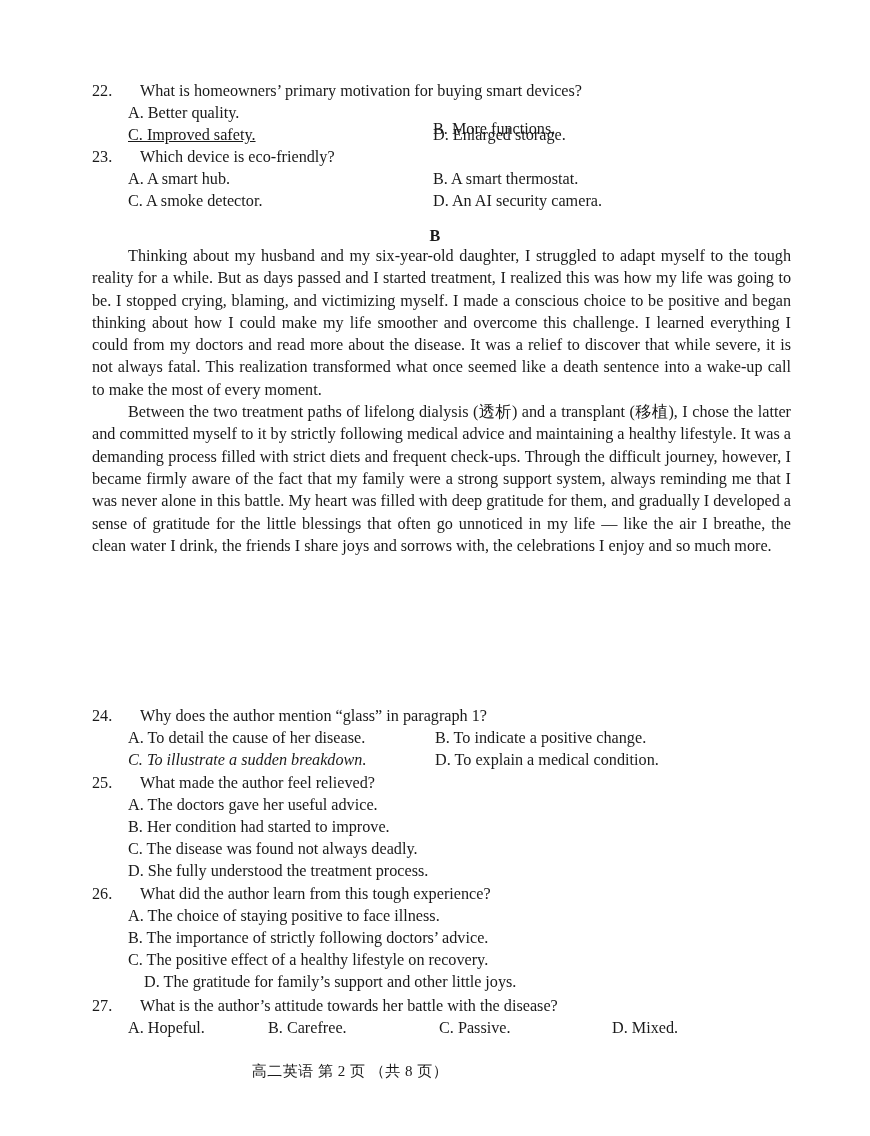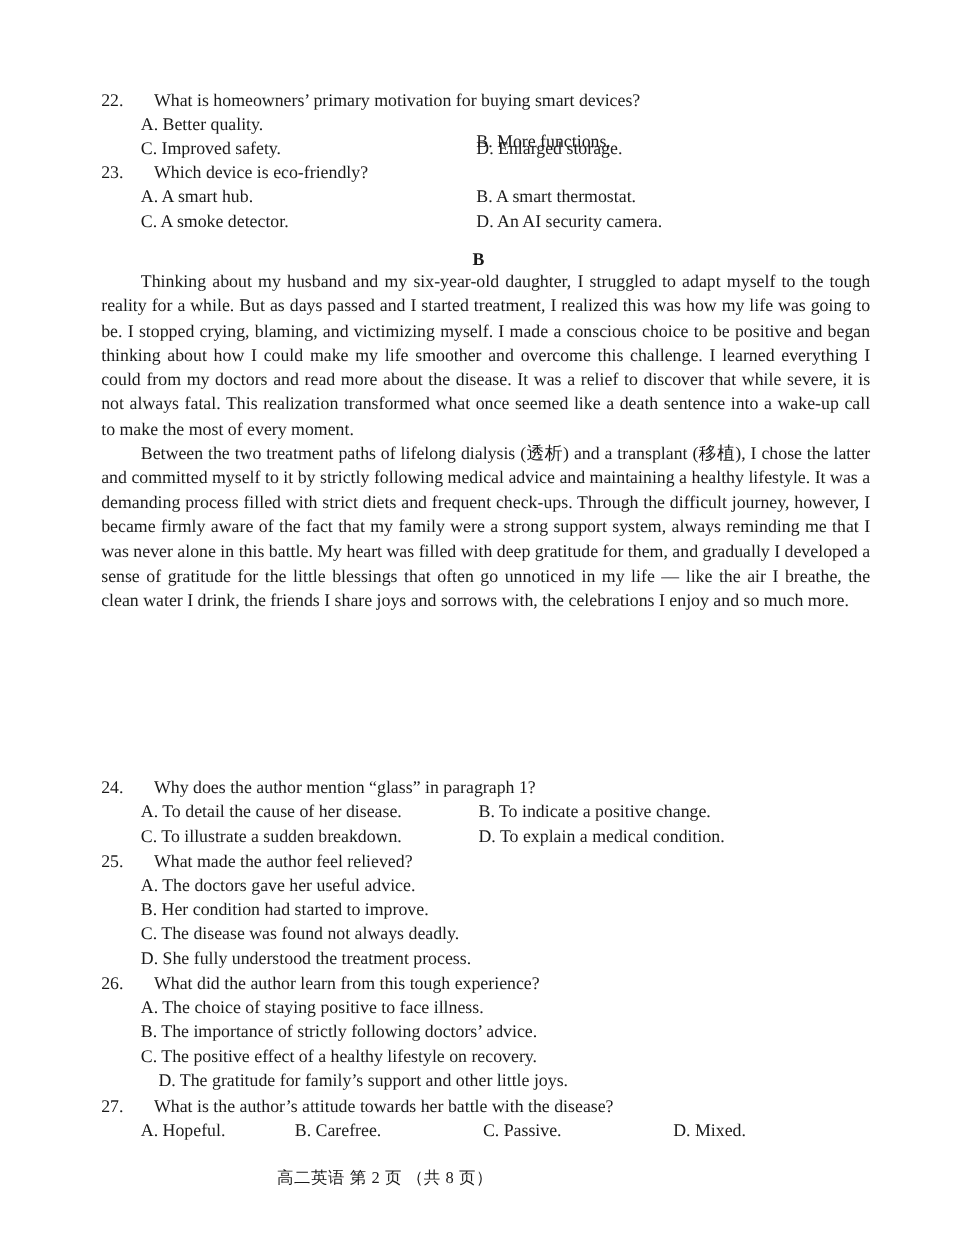--- a/index.html
+++ b/index.html
@@ -22,21 +22,21 @@
 </head>
 <body>
 
 <div class="page">
 
   <div class="q" style="top:80px;">
     <span class="num line">22.</span>
     <span class="stem line">What is homeowners’ primary motivation for buying smart devices?</span>
     <span class="opt" style="left:36px; top:22px;">A. Better quality.</span>
     <span class="opt" style="left:341px; top:38px;">B. More functions.</span>
-    <span class="opt" style="left:36px; top:44px;">C. Improved safety.</span>
+    <span class="opt" style="left:36px; top:44px;text-decoration:underline;">C. Improved safety.</span>
     <span class="opt" style="left:341px; top:44px;">D. Enlarged storage.</span>
   </div>
 
   <div class="q" style="top:146px;">
     <span class="num line">23.</span>
     <span class="stem line">Which device is eco-friendly?</span>
     <span class="opt" style="left:36px; top:22px;">A. A smart hub.</span>
     <span class="opt" style="left:341px; top:22px;">B. A smart thermostat.</span>
     <span class="opt" style="left:36px; top:44px;">C. A smoke detector.</span>
     <span class="opt" style="left:341px; top:44px;">D. An AI security camera.</span>
@@ -47,21 +47,21 @@
   <div class="passage">
     <p class="para">Thinking about my husband and my six-year-old daughter, I struggled to adapt myself to the tough reality for a while. But as days passed and I started treatment, I realized this was how my life was going to be. I stopped crying, blaming, and victimizing myself. I made a conscious choice to be positive and began thinking about how I could make my life smoother and overcome this challenge. I learned everything I could from my doctors and read more about the disease. It was a relief to discover that while severe, it is not always fatal. This realization transformed what once seemed like a death sentence into a wake-up call to make the most of every moment.</p>
     <p class="para">Between the two treatment paths of lifelong dialysis (透析) and a transplant (移植), I chose the latter and committed myself to it by strictly following medical advice and maintaining a healthy lifestyle. It was a demanding process filled with strict diets and frequent check-ups. Through the difficult journey, however, I became firmly aware of the fact that my family were a strong support system, always reminding me that I was never alone in this battle. My heart was filled with deep gratitude for them, and gradually I developed a sense of gratitude for the little blessings that often go unnoticed in my life — like the air I breathe, the clean water I drink, the friends I share joys and sorrows with, the celebrations I enjoy and so much more.</p>
   </div>
 
   <div class="q" style="top:705px;">
     <span class="num line">24.</span>
     <span class="stem line">Why does the author mention “glass” in paragraph 1?</span>
     <span class="opt" style="left:36px; top:22px;text-align:right;">A. To detail the cause of her disease.</span>
     <span class="opt" style="left:343px; top:22px;">B. To indicate a positive change.</span>
-    <span class="opt" style="left:36px; top:44px;">C. To illustrate a sudden breakdown.</span>
+    <span class="opt" style="left:36px; top:44px;font-style:italic;">C. To illustrate a sudden breakdown.</span>
     <span class="opt" style="left:343px; top:44px;">D. To explain a medical condition.</span>
   </div>
 
   <div class="q" style="top:772px;">
     <span class="num line">25.</span>
     <span class="stem line">What made the author feel relieved?</span>
     <span class="opt" style="left:36px; top:22px;">A. The doctors gave her useful advice.</span>
     <span class="opt" style="left:36px; top:44px;">B. Her condition had started to improve.</span>
     <span class="opt" style="left:36px; top:66px;">C. The disease was found not always deadly.</span>
     <span class="opt" style="left:36px; top:88px;">D. She fully understood the treatment process.</span>

